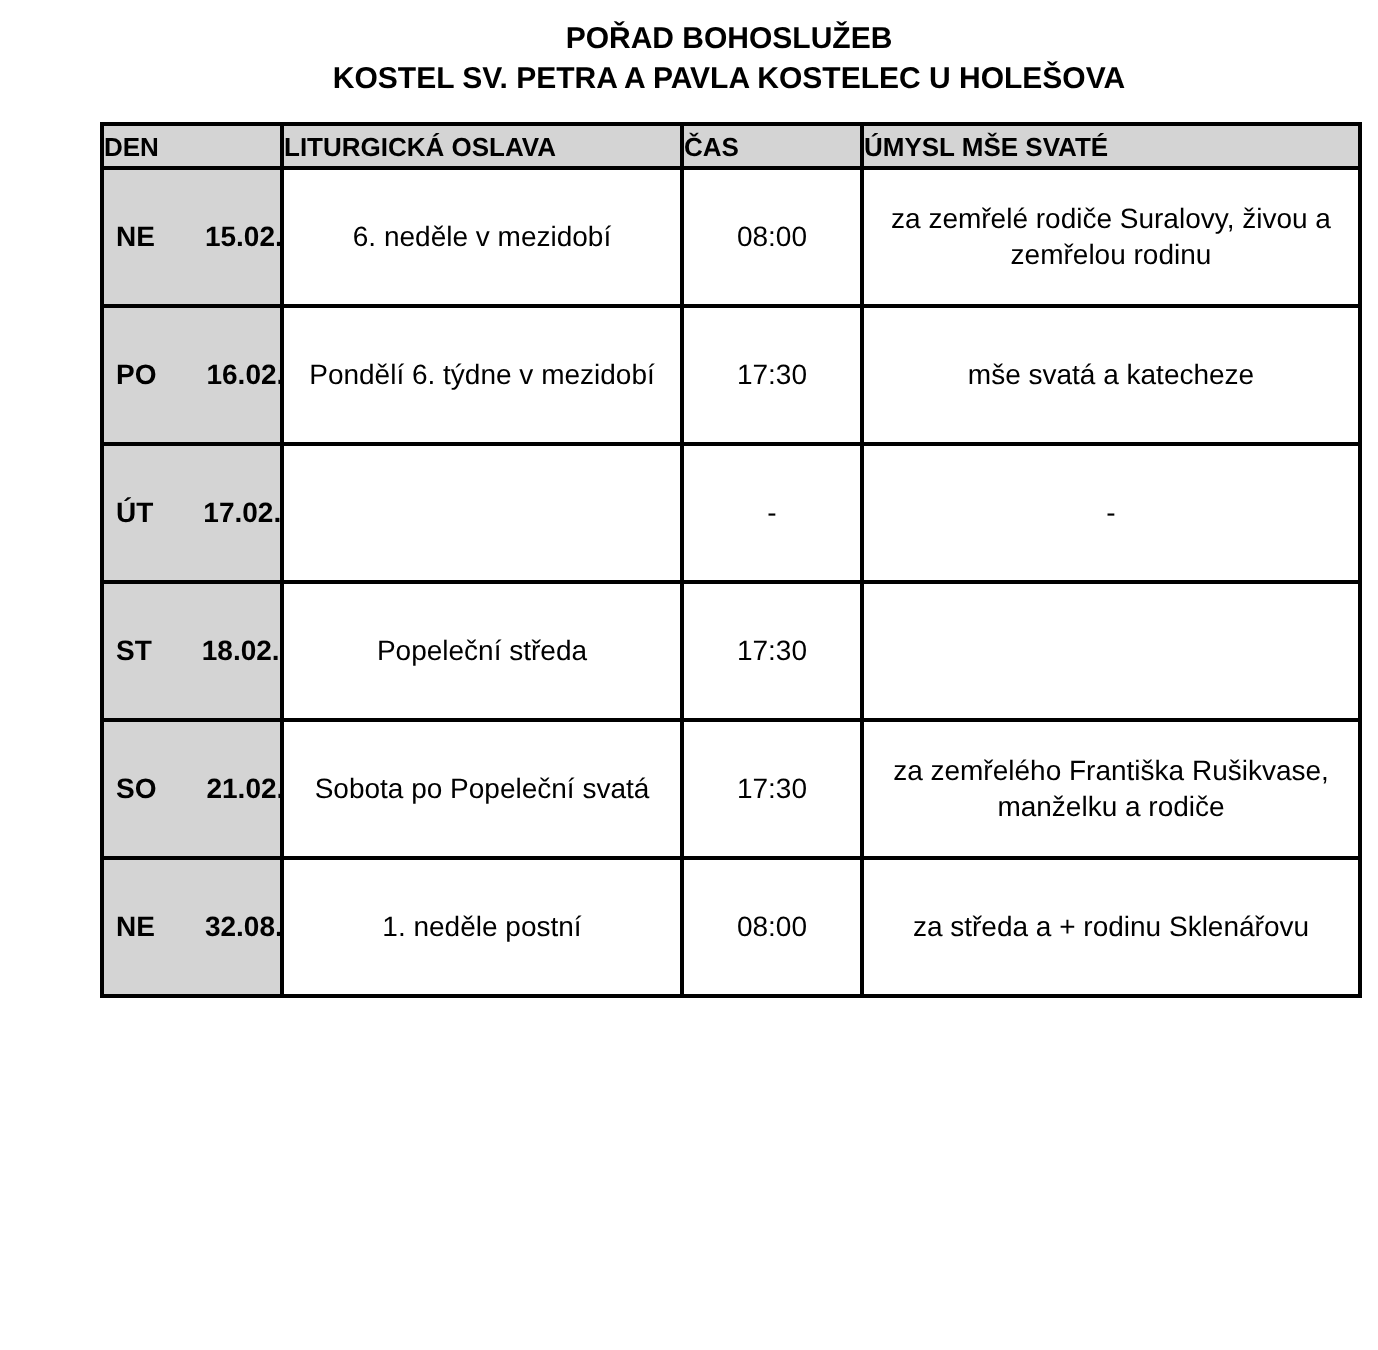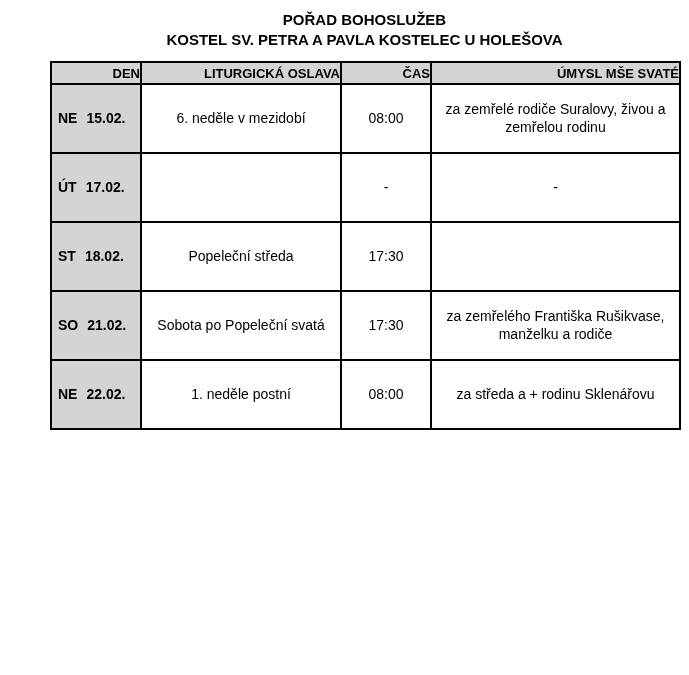--- a/index.html
+++ b/index.html
@@ -49,39 +49,39 @@
   table.schedule td {
     border: 2px solid var(--border);
     vertical-align: middle;
     overflow: hidden;
   }
   table.schedule th {
     background: var(--header-bg);
     font-size: 13px;
     font-weight: bold;
     height: 22px;
-    text-align: right;
+    text-align: left;
   }
   table.schedule td {
     height: 69px;
     font-size: 14px;
     text-align: center;
     padding: 2px 6px;
     line-height: 1.25;
   }
   td.day-cell {
     background: var(--day-col-bg);
     font-weight: bold;
     text-align: left;
     padding-left: 8px;
   }
   td.day-cell .day-wrap {
     display: flex;
     align-items: flex-start;
-    gap: 9px;
+    gap: 25px;
   }
   col.c-day { width: 90px; }
   col.c-celebration { width: 200px; }
   col.c-time { width: 90px; }
   col.c-intention { width: 249px; }
 </style>
 </head>
 <body>
 
 <div class="page">
@@ -114,20 +114,31 @@
             <span>15.02.</span>
           </span>
         </td>
         <td>6. neděle v mezidobí</td>
         <td>08:00</td>
         <td>za zemřelé rodiče Suralovy, živou a zemřelou rodinu</td>
       </tr>
       <tr>
         <td class="day-cell">
           <span class="day-wrap">
+            <span>PO</span>
+            <span>16.02.</span>
+          </span>
+        </td>
+        <td>Pondělí 6. týdne v mezidobí</td>
+        <td>17:30</td>
+        <td>mše svatá a katecheze</td>
+      </tr>
+      <tr>
+        <td class="day-cell">
+          <span class="day-wrap">
             <span>ÚT</span>
             <span>17.02.</span>
           </span>
         </td>
         <td></td>
         <td>-</td>
         <td>-</td>
       </tr>
       <tr>
         <td class="day-cell">
@@ -148,21 +159,21 @@
           </span>
         </td>
         <td>Sobota po Popeleční svatá</td>
         <td>17:30</td>
         <td>za zemřelého Františka Rušikvase, manželku a rodiče</td>
       </tr>
       <tr>
         <td class="day-cell">
           <span class="day-wrap">
             <span>NE</span>
-            <span>22.02.</span>
+            <span>32.08.</span>
           </span>
         </td>
         <td>1. neděle postní</td>
         <td>08:00</td>
         <td>za středa a + rodinu Sklenářovu</td>
       </tr>
     </tbody>
   </table>
 
 </div>

